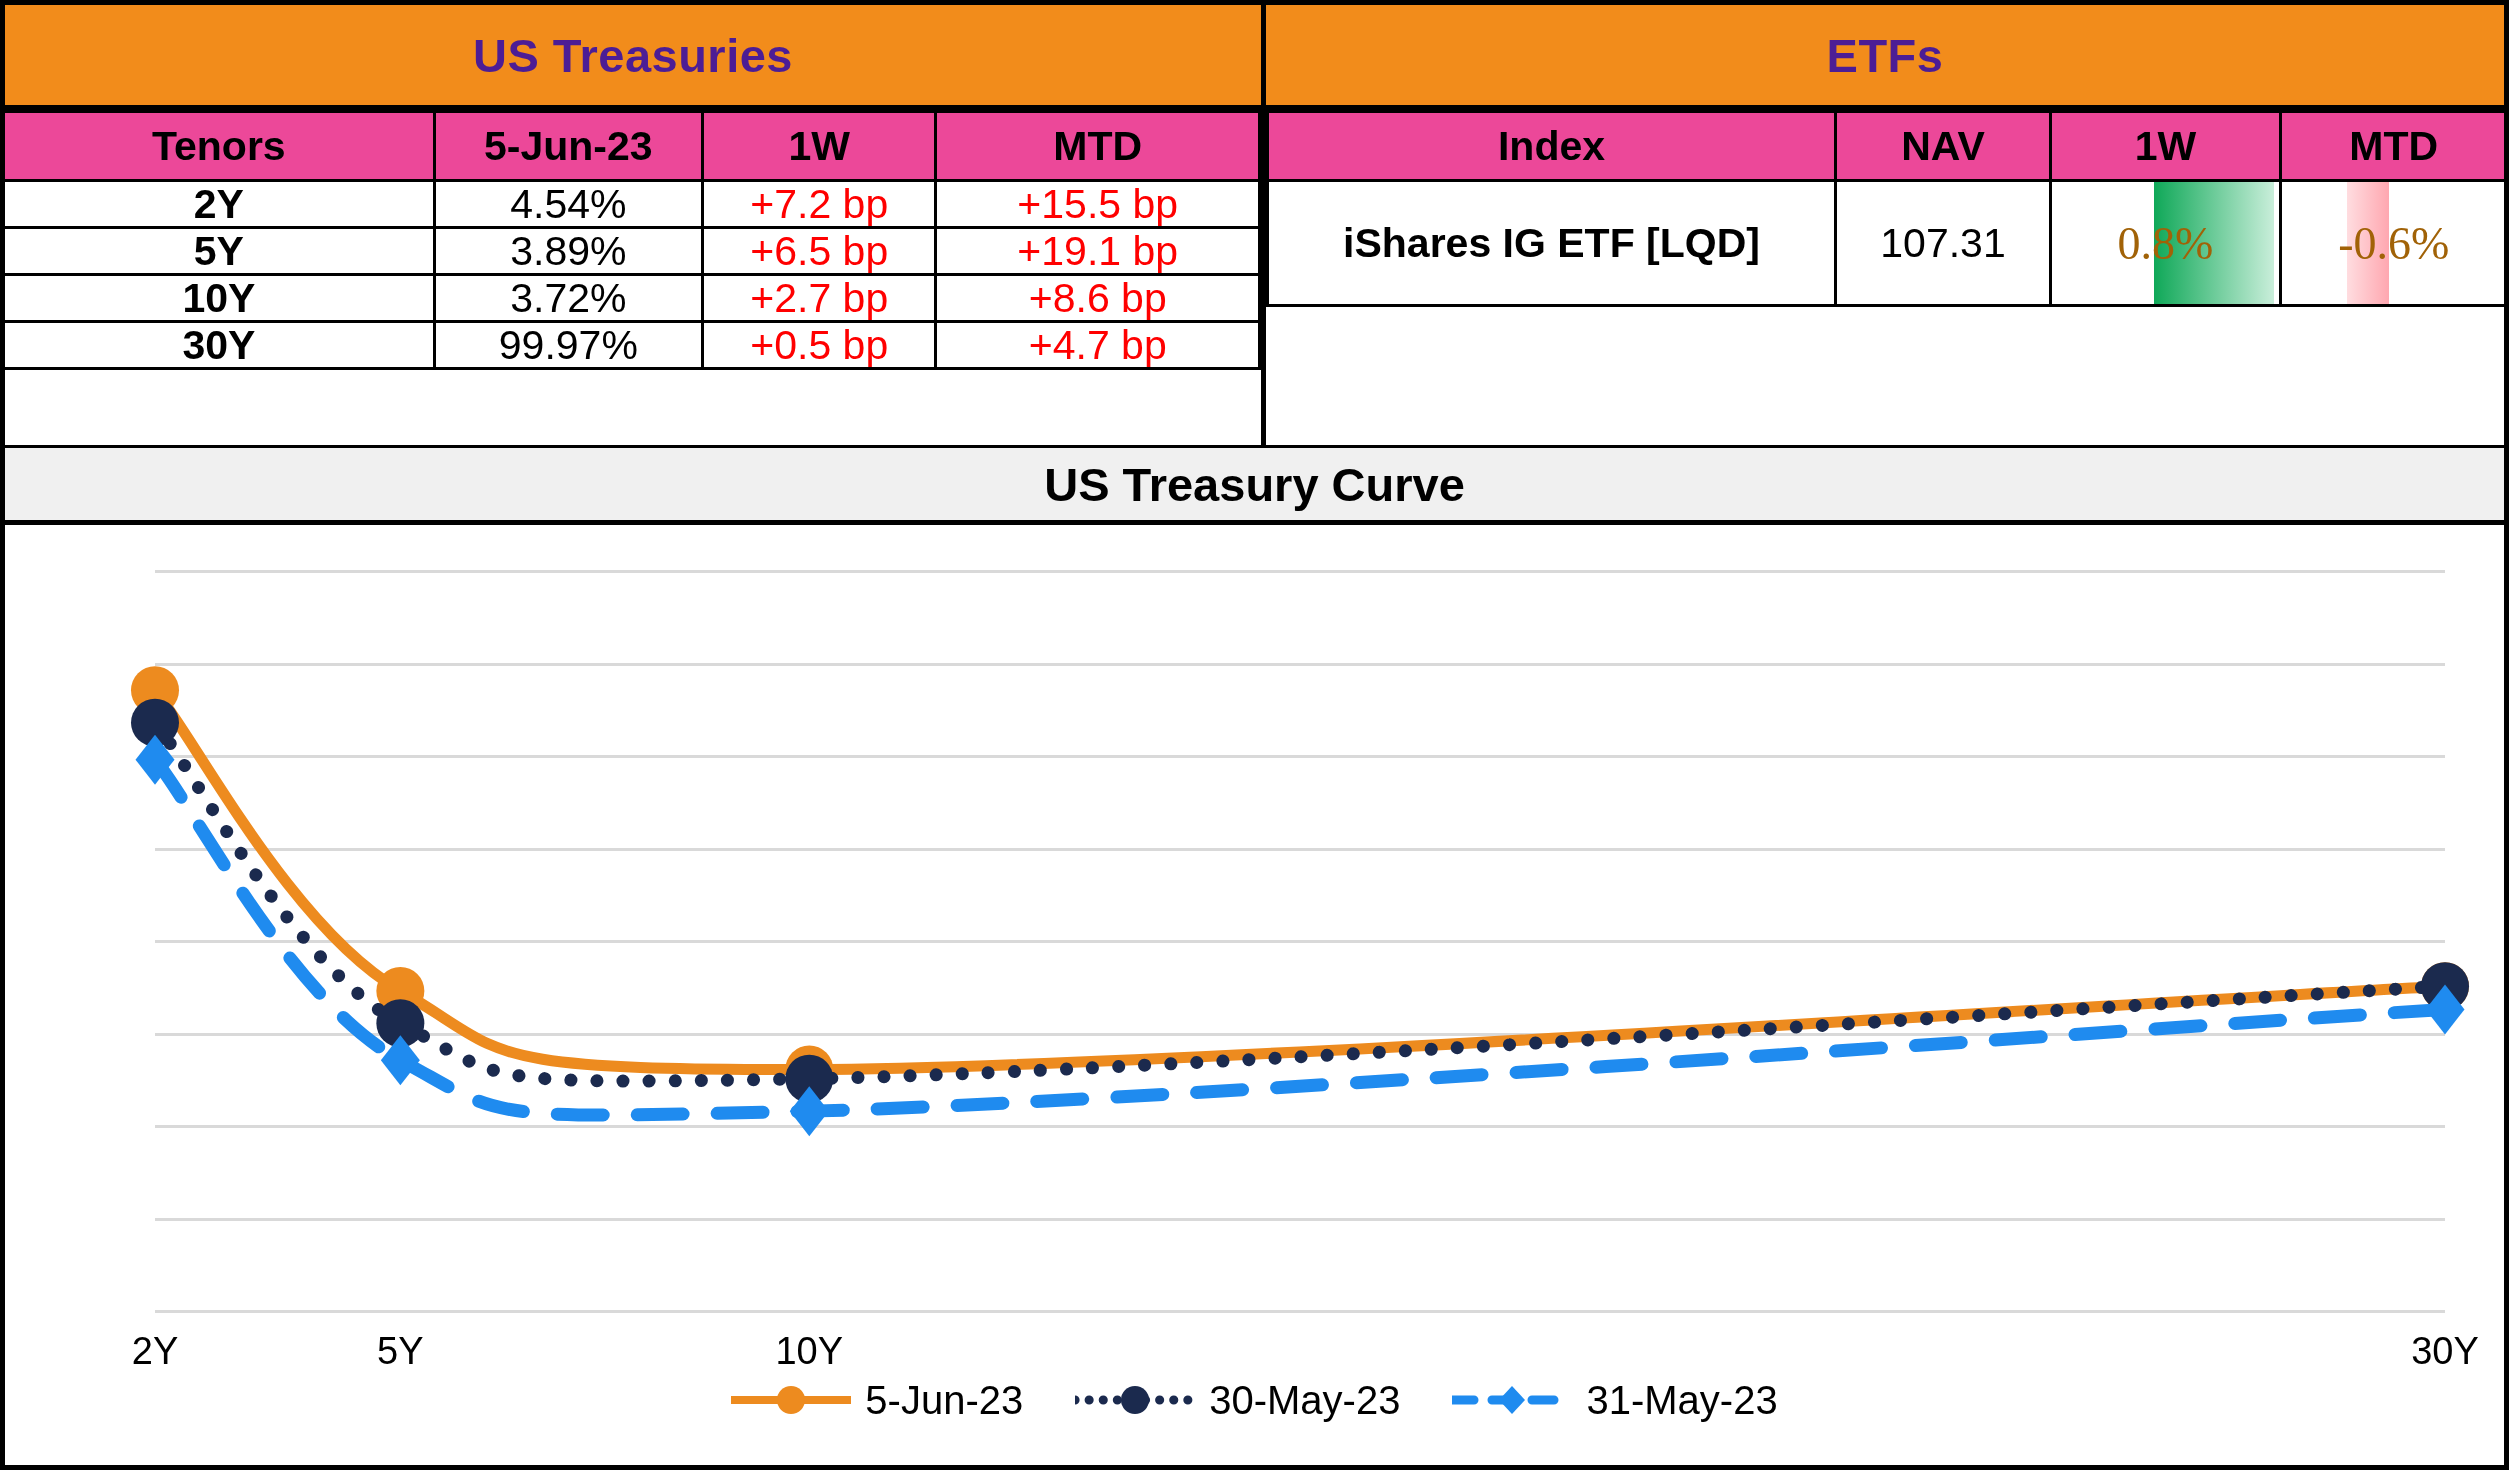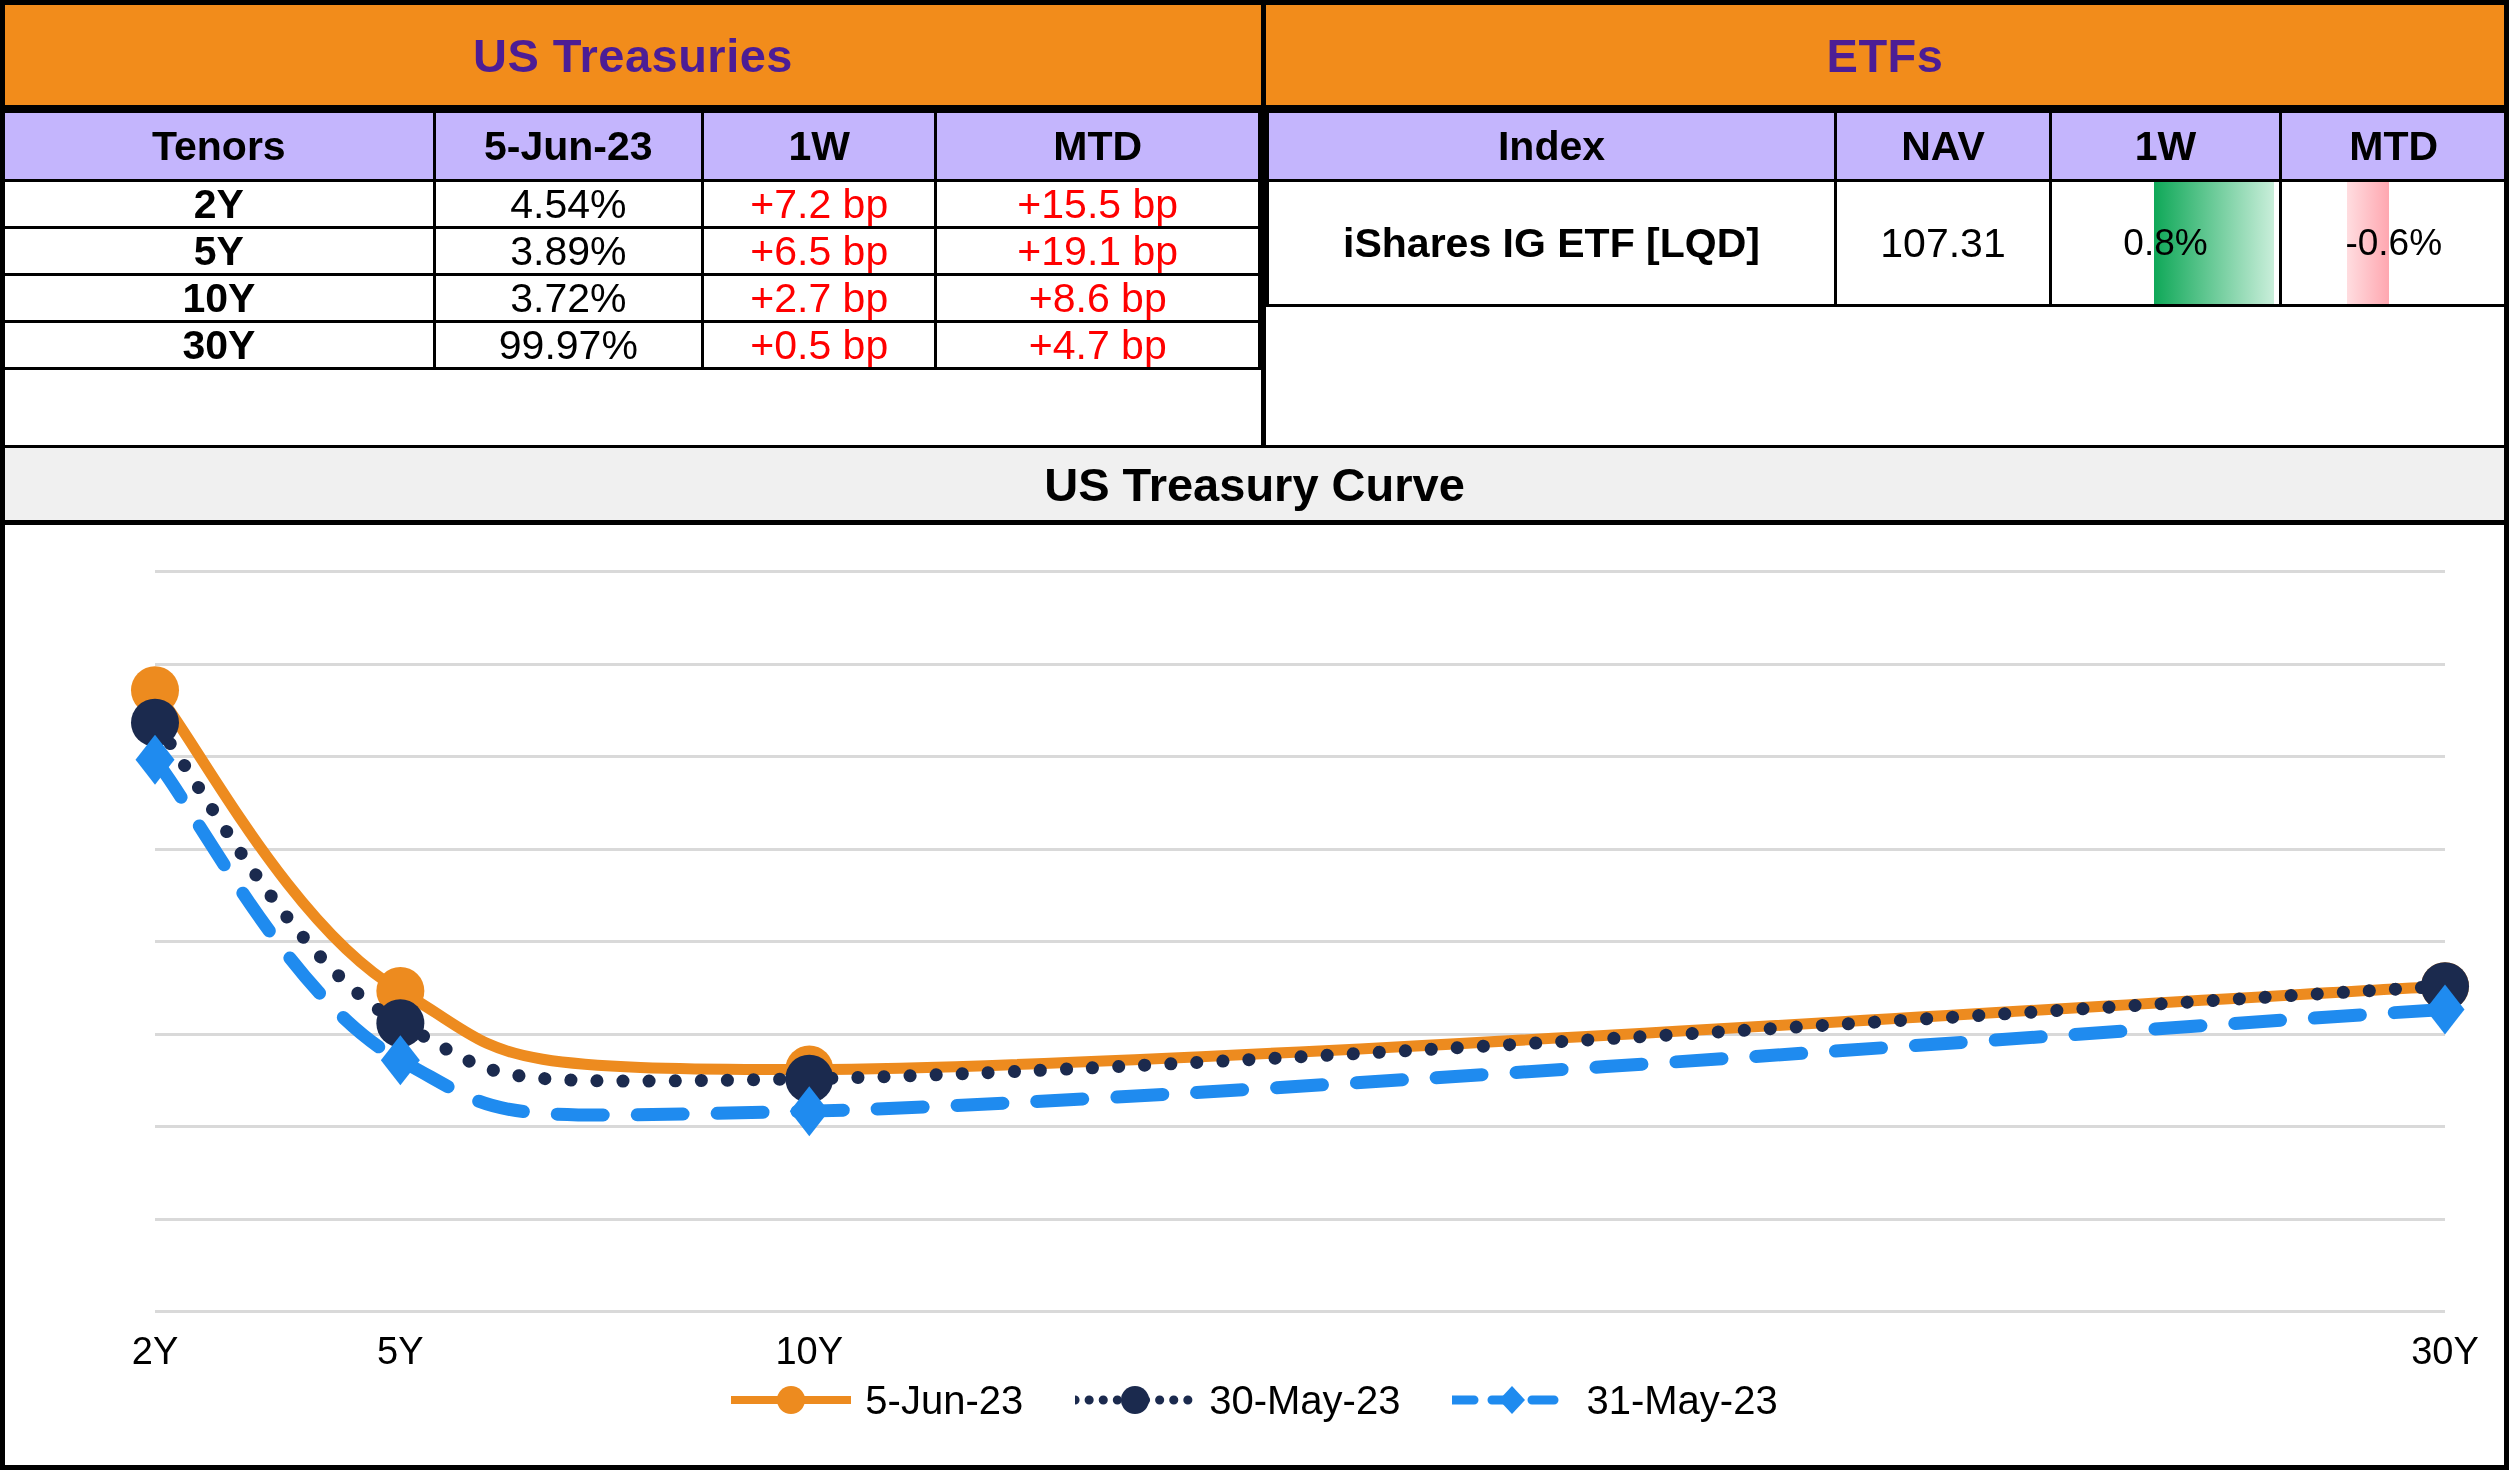--- a/index.html
+++ b/index.html
@@ -10,21 +10,21 @@
   .topband{position:absolute;left:0;top:0;width:2499px;height:440px;display:flex;}
   .left-tbl{width:1261px;height:440px;border-right:5px solid #000;box-sizing:border-box;}
   .right-tbl{width:1238px;height:440px;box-sizing:border-box;}
 
   .orange-head{background:#F28C1B;color:#4c1d95;font-weight:bold;font-size:47px;
     height:105px;display:flex;align-items:center;justify-content:center;box-sizing:border-box;
     border-bottom:5px solid #000;letter-spacing:.5px;}
 
   table.grid{width:100%;border-collapse:collapse;table-layout:fixed;}
   table.grid th,table.grid td{border:3px solid #000;padding:0;text-align:center;vertical-align:middle;}
-  table.grid th{background:#c4b5fd;font-weight:bold;font-size:41px;height:66px;color:#000;}
+  table.grid th{background:#ec4899;font-weight:bold;font-size:41px;height:66px;color:#000;}
   table.grid td{font-size:41px;height:auto;}
 
   .left-tbl table.grid th:first-child,
   .left-tbl table.grid td:first-child{border-left:none;}
   .right-tbl table.grid th:last-child,
   .right-tbl table.grid td:last-child{border-right:none;}
 
   .t-row td{height:44px;line-height:44px;}
   .tenor{font-weight:bold;}
   .val{color:#000;}
@@ -34,21 +34,21 @@
   .etf-row td{height:128px;}
   .etf-name{font-weight:bold;font-size:41px;}
   .etf-nav{font-size:41px;}
 
   .barcell{position:relative;padding:0;overflow:hidden;}
   .barwrap{position:relative;width:100%;height:122px;}
   .bar{position:absolute;top:0;height:122px;}
   .bar.green{background:linear-gradient(to right,#0FA858,#C9EEDA);}
   .bar.red{background:linear-gradient(to left,#FFA7B0,#FFDDE0);}
   .barlabel{position:absolute;left:0;top:0;width:100%;height:122px;
-    display:flex;align-items:center;justify-content:center;font-size:37px;color:#000000;z-index:2;}
+    display:flex;align-items:center;justify-content:center;font-size:46px;color:#a16207;z-index:2;font-family:Liberation Serif, serif;}
 
   
   .chart-title{position:absolute;left:0;top:440px;width:2499px;height:80px;
     background:#F0F0F0;border-top:3px solid #000;border-bottom:5px solid #000;
     box-sizing:border-box;display:flex;align-items:center;justify-content:center;
     font-size:47px;font-weight:bold;color:#000;}
 
   
   .chart-area{position:absolute;left:0;top:525px;width:2499px;height:940px;}
   .plot{position:absolute;left:150px;top:40px;width:2290px;height:740px;}

